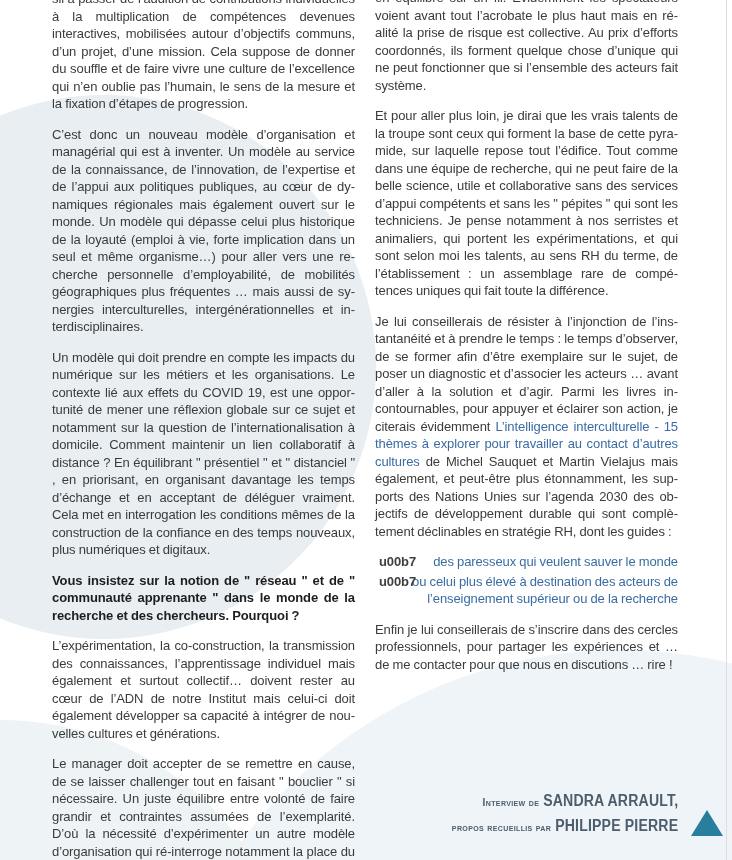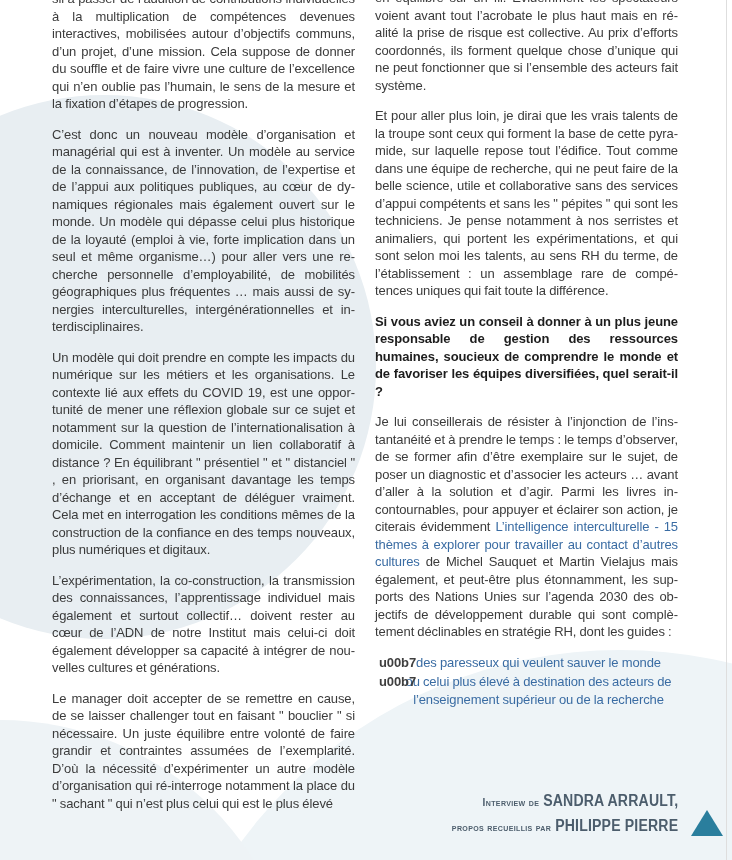--- a/index.html
+++ b/index.html
@@ -14,21 +14,21 @@
   .col{
     position:absolute;width:303px;
     font-size:13px;line-height:17.5px;letter-spacing:-0.1px;word-spacing:-0.3px;
     text-align:justify;
   }
   #col-left{left:52px;top:-10px;}
   #col-right{left:375px;top:-11px;}
   .para{margin:0 0 13px 0;}
   .question{font-weight:700;color:#1d1d1d;}
   .link{color:var(--link);cursor:pointer;}
-  ul.bullets{list-style:none;margin:0 0 13px 0;padding:0;text-align:center;}
+  ul.bullets{list-style:none;margin:0 0 13px 0;padding:0;text-align:right;}
   ul.bullets li{position:relative;padding-left:24px;margin:0 0 2px 0;color:var(--link);cursor:pointer;}
   ul.bullets li::before{content:"\u00b7";position:absolute;left:4px;top:0;color:#3f3f3f;font-weight:700;}
   .signature{
     position:absolute;right:54px;top:792px;text-align:right;color:var(--sig);
     font-weight:700;transform:scaleX(0.88);transform-origin:100% 50%;
   }
   .sig-line{margin:0 0 7px 0;white-space:nowrap;}
   .sig-prefix{font-variant:small-caps;font-size:11.5px;letter-spacing:0.4px;}
   .sig-name{font-size:16px;text-transform:uppercase;letter-spacing:0.2px;}
   .edge-line{position:absolute;left:726px;top:0;width:1px;height:860px;background:var(--edge);}
@@ -48,32 +48,33 @@
 
 <div class="page" style="--link: #3a6ca3; --teal: #2a7e9d; --sig: #4c5d6c; --circleA: #e8eef2; --circleB: #eef4f7; --circleC: #eef3f6; --edge: #dedede;">
   <div class="bg-circle circle-a"></div>
   <div class="bg-circle circle-b"></div>
   <div class="bg-circle circle-c"></div>
 
   <div class="col" id="col-left">
       <p class="para"><span>sil à passer de l’addition de contributions indivi­duelles à la multiplication de compétences devenues interactives, mobilisées autour d’objectifs communs, d’un projet, d’une mission. Cela suppose de donner du souffle et de faire vivre une culture de l’excellence qui n’en oublie pas l’humain, le sens de la mesure et la fixation d’étapes de progression.</span></p>
       <p class="para"><span>C’est donc un nouveau modèle d’organisation et managérial qui est à inventer. Un modèle au service de la connaissance, de l’innovation, de l’expertise et de l’appui aux politiques publiques, au cœur de dy­namiques régionales mais également ouvert sur le monde. Un modèle qui dépasse celui plus historique de la loyauté (emploi à vie, forte implication dans un seul et même organisme…) pour aller vers une re­cherche personnelle d’employabilité, de mobilités géographiques plus fréquentes … mais aussi de sy­nergies interculturelles, intergénérationnelles et in­terdisciplinaires.</span></p>
       <p class="para"><span>Un modèle qui doit prendre en compte les impacts du numérique sur les métiers et les organisations. Le contexte lié aux effets du COVID 19, est une oppor­tunité de mener une réflexion globale sur ce sujet et notamment sur la question de l’internationalisation à domicile. Comment maintenir un lien collaboratif à distance ? En équilibrant " présentiel " et " distanciel " , en priorisant, en organisant davantage les temps d’échange et en acceptant de déléguer vraiment. Cela met en interrogation les conditions mêmes de la construction de la confiance en des temps nouveaux, plus numériques et digitaux.</span></p>
+      <p class="para question"><span>Vous insistez sur la notion de " réseau " et de " communauté apprenante " dans le monde de la re­cherche et des chercheurs. Pourquoi ?</span></p>
       <p class="para"><span>L’expérimentation, la co-construction, la transmis­sion des connaissances, l’apprentissage individuel mais également et surtout collectif… doivent rester au cœur de l’ADN de notre Institut mais celui-ci doit également développer sa capacité à intégrer de nou­velles cultures et générations.</span></p>
       <p class="para"><span>Le manager doit accepter de se remettre en cause, de se laisser challenger tout en faisant " bouclier " si nécessaire. Un juste équilibre entre volonté de faire grandir et contraintes assumées de l’exemplarité. D’où la nécessité d’expérimenter un autre modèle d’organisation qui ré-interroge notamment la place du " sachant " qui n’est plus celui qui est le plus élevé</span></p>
     </div>
   <div class="col" id="col-right">
       <p class="para"><span>en équilibre sur un fil. Évidemment les spectateurs voient avant tout l’acrobate le plus haut mais en ré­alité la prise de risque est collective. Au prix d’efforts coordonnés, ils forment quelque chose d’unique qui ne peut fonctionner que si l’ensemble des acteurs fait système.</span></p>
       <p class="para"><span>Et pour aller plus loin, je dirai que les vrais talents de la troupe sont ceux qui forment la base de cette pyra­mide, sur laquelle repose tout l’édifice. Tout comme dans une équipe de recherche, qui ne peut faire de la belle science, utile et collaborative sans des services d’appui compétents et sans les " pépites " qui sont les techniciens. Je pense notamment à nos serristes et animaliers, qui portent les expérimentations, et qui sont selon moi les talents, au sens RH du terme, de l’établissement : un assemblage rare de compé­tences uniques qui fait toute la différence.</span></p>
-      <p class="para question"><span>Si vous aviez un conseil à donner à un plus jeune responsable de gestion des ressources humaines, soucieux de comprendre le monde et de favoriser les équipes diversifiées, quel serait-il ?</span></p>
       <p class="para"><span>Je lui conseillerais de résister à l’injonction de l’ins­tantanéité et à prendre le temps : le temps d’obser­ver, de se former afin d’être exemplaire sur le sujet, de poser un diagnostic et d’associer les acteurs … avant d’aller à la solution et d’agir. Parmi les livres in­contournables, pour appuyer et éclairer son action, je citerais évidemment </span><span class="link">L’intelligence interculturelle - 15 thèmes à explorer pour travailler au contact d’autres cultures</span><span> de Michel Sauquet et Martin Vielajus mais également, et peut-être plus étonnamment, les sup­ports des Nations Unies sur l’agenda 2030 des ob­jectifs de développement durable qui sont complè­tement déclinables en stratégie RH, dont les guides :</span></p>
       <ul class="bullets">
         <li>des paresseux qui veulent sauver le monde</li>
         <li>ou celui plus élevé à destination des acteurs de l’enseignement supérieur ou de la recherche</li>
       </ul>
+      <p class="para"><span>Enfin je lui conseillerais de s’inscrire dans des cercles professionnels, pour partager les expériences et … de me contacter pour que nous en discutions … rire !</span></p>
     </div>
 
   <div class="signature">
     <div class="sig-line">
       <span class="sig-prefix">Interview de</span>
       <span class="sig-name">Sandra Arrault,</span>
     </div>
     <div class="sig-line">
       <span class="sig-prefix">propos recueillis par</span>
       <span class="sig-name">Philippe Pierre</span>

